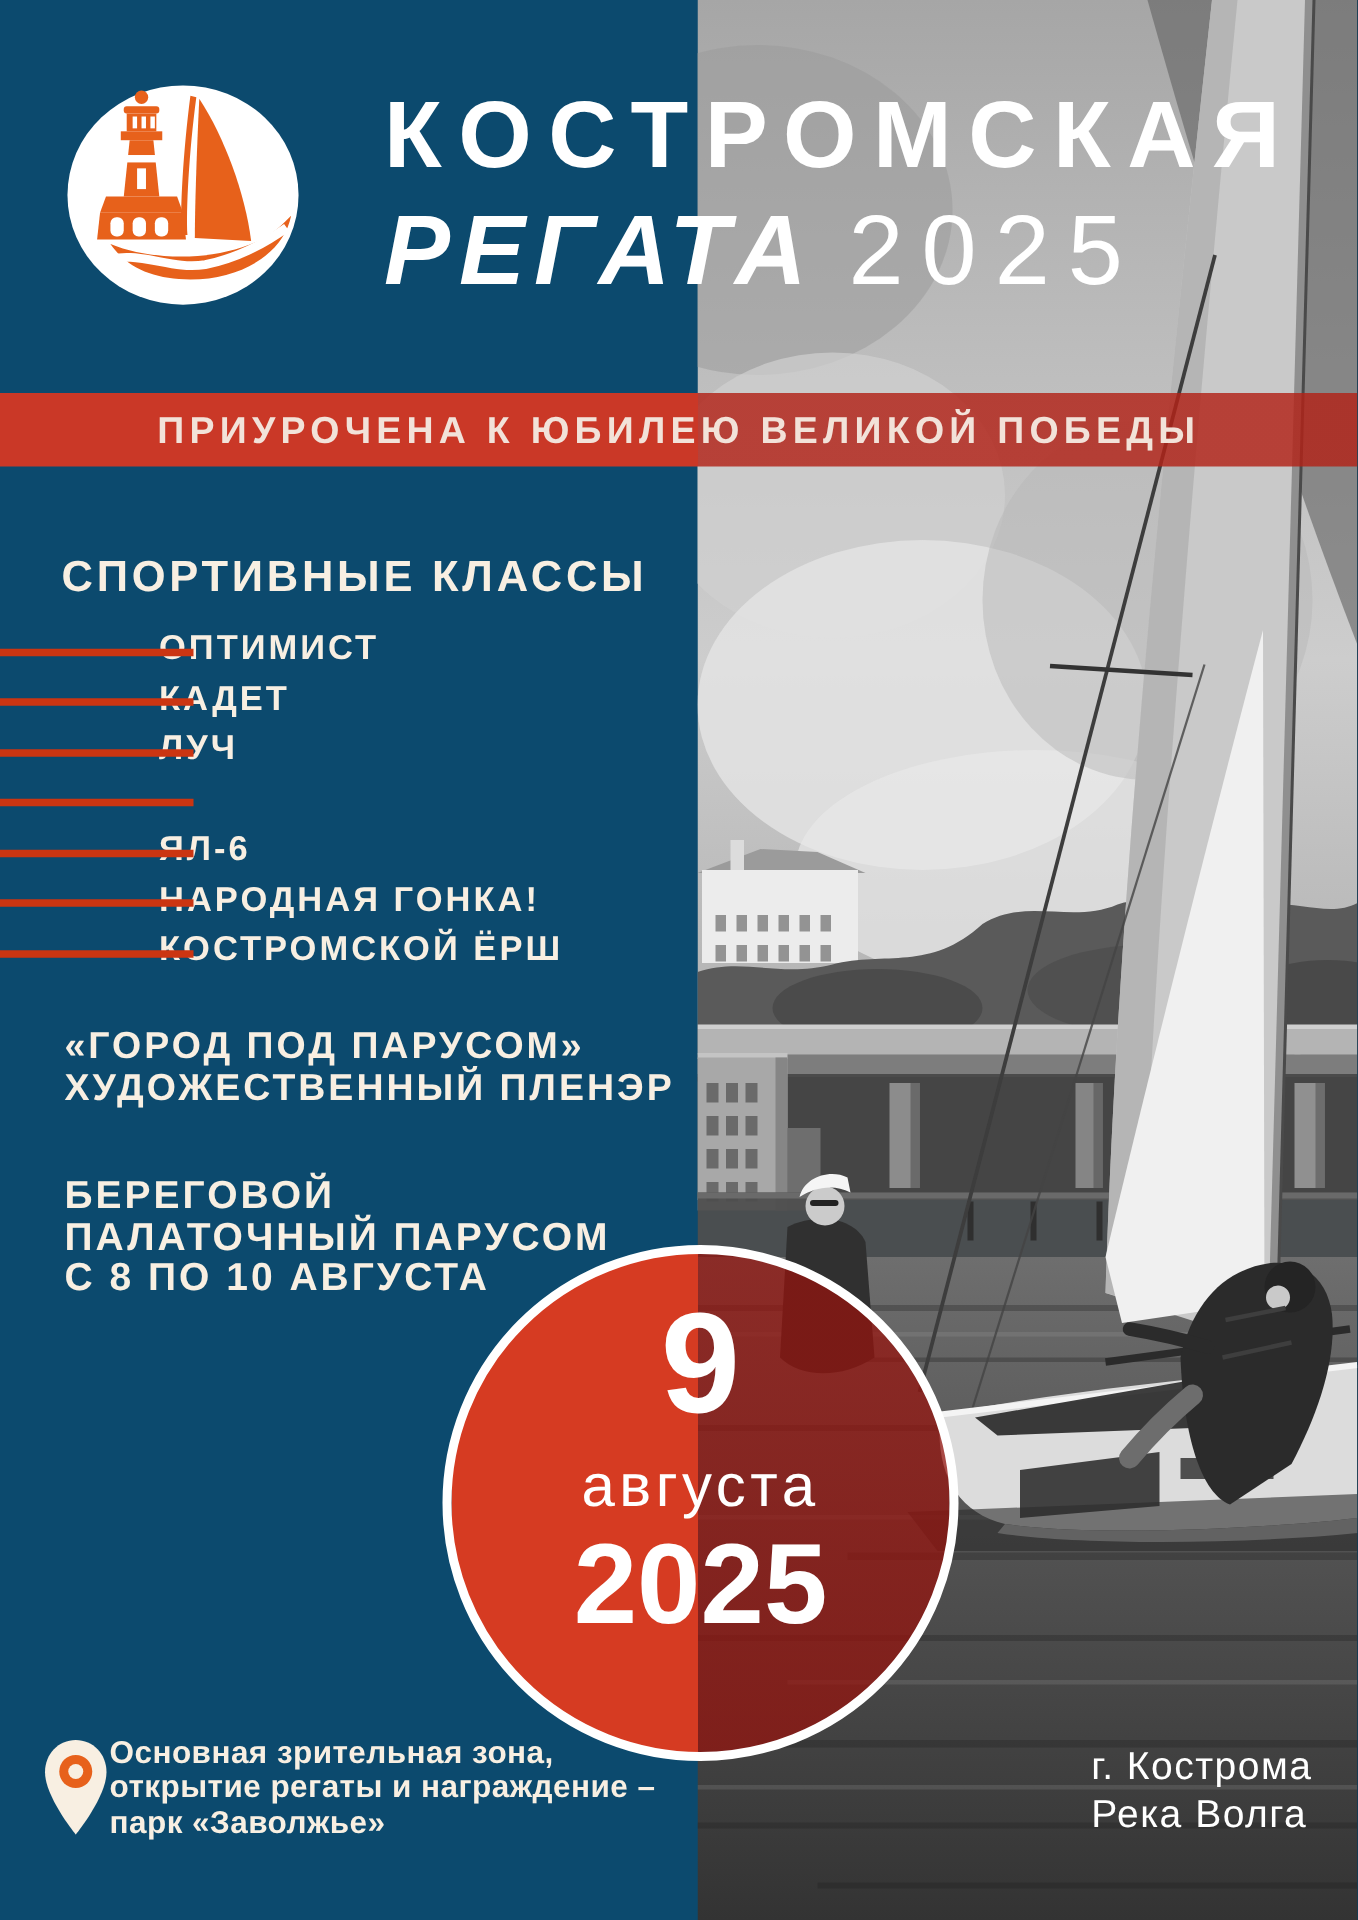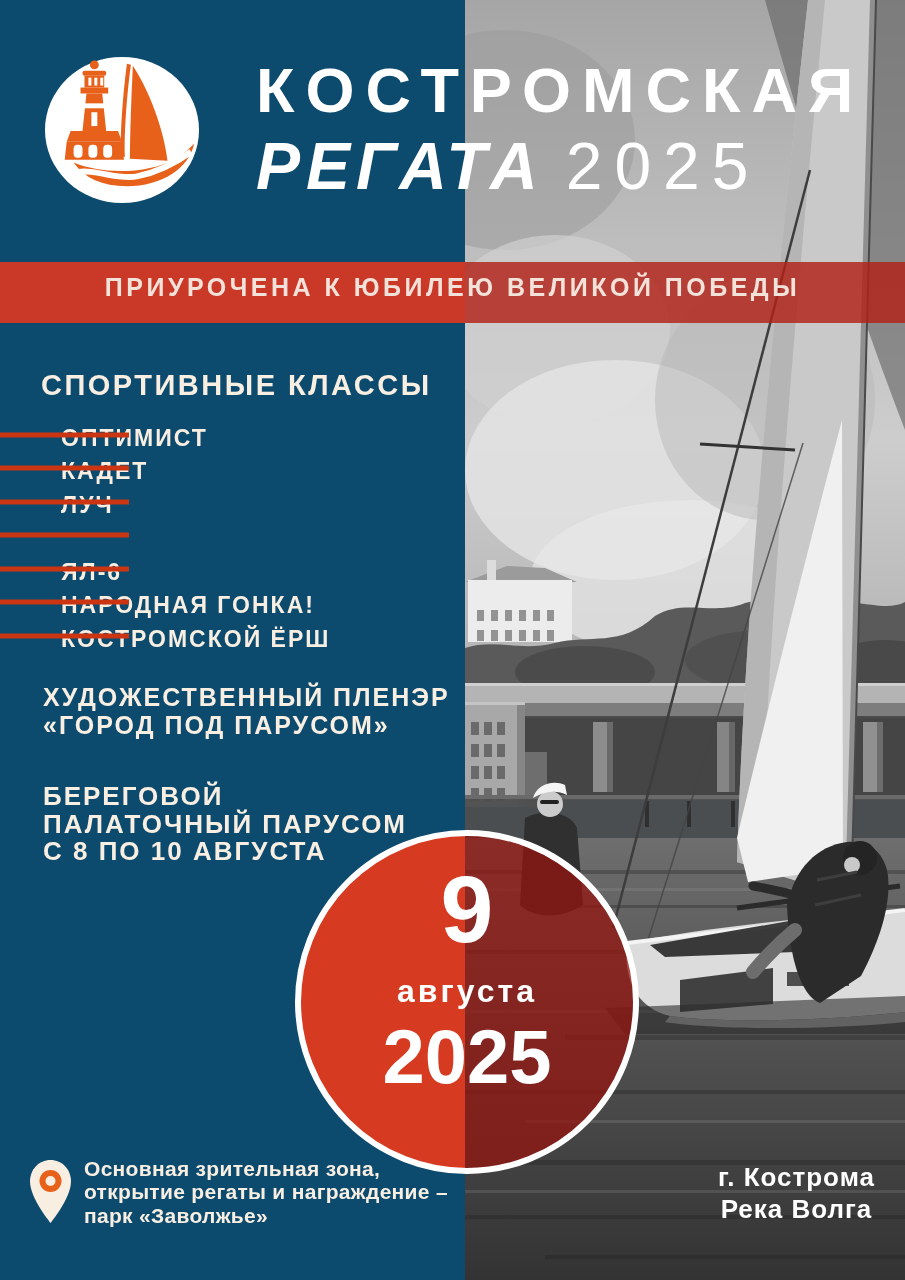--- a/index.html
+++ b/index.html
@@ -16,33 +16,33 @@
 
   
   .title { position:absolute; left:256px; top:52px; color:#fff; line-height:76px; white-space:nowrap; z-index:5; }
   .title-l1 { font-size:63px; font-weight:800; letter-spacing:11px; }
   .title-l2 { font-size:66px; }
   .title-l2 .t-bold { font-weight:800; letter-spacing:6px;font-style:italic; }
   .title-l2 .t-year { font-weight:400; letter-spacing:12px; margin-left:22px; }
 
   
   .banner {
-    position:absolute; left:0; top:262px; width:905px; height:61px; z-index:6;
+    position:absolute; left:0; top:262px; width:905px; height:49px; z-index:6;
     background:linear-gradient(90deg,#CA3827 0,#CA3827 465px,rgba(178,34,23,0.82) 465px,rgba(178,34,23,0.82) 100%);
     text-align:center; line-height:51px;
     color:#F2E2D9; font-size:25px; font-weight:600; letter-spacing:3.5px; white-space:nowrap;
   }
 
   
   .classes-heading {
     position:absolute; left:41px; top:369px; color:#F8EFE2;
     font-size:29px; font-weight:700; letter-spacing:2.5px; white-space:nowrap; z-index:5;
   }
   .classes-list { position:absolute; left:0; top:418px; width:465px; list-style:none; z-index:5; }
-  .classes-list li { position:relative; height:33.5px; display:flex; align-items:flex-end; padding-left:61px; }
+  .classes-list li { position:relative; height:33.5px; display:flex; align-items:flex-start; padding-left:106px; }
   .classes-list li .dash {
     position:absolute; left:0; top:50%; transform:translateY(-50%);
     width:129px; height:5px; background:#CB3512;
   }
   .classes-list li .label {
     color:#F8EFE2; font-size:23px; font-weight:700; letter-spacing:2px; white-space:nowrap;
   }
 
   
   .plein-air { position:absolute; left:43px; top:684px; color:#F8EFE2; font-size:25px; font-weight:800; letter-spacing:2px; line-height:27.5px; white-space:nowrap; z-index:5; }
@@ -50,34 +50,34 @@
 
   
   .date-badge {
     position:absolute; left:295px; top:830px; width:332px; height:332px;
     border:6px solid #FFFFFF; border-radius:50%;
     background:linear-gradient(90deg,#D63B22 0,#D63B22 49.4%,rgba(150,18,12,0.72) 49.4%,rgba(150,18,12,0.72) 100%);
     display:flex; flex-direction:column; align-items:center; z-index:8;
     color:#fff; text-align:center;
   }
   .badge-day   { margin-top:26px; font-size:95px; font-weight:800; line-height:95px; }
-  .badge-month { margin-top:13px; font-size:32px; font-weight:700; letter-spacing:3px; line-height:42px; }
+  .badge-month { margin-top:13px; font-size:40px; font-weight:400; letter-spacing:3px; line-height:42px; }
   .badge-year  { margin-top:5px;  font-size:76px; font-weight:800; line-height:80px; }
 
   
   .venue-pin { position:absolute; left:29px; top:1159px; width:43px; height:65px; z-index:5; }
   .venue-text {
-    position:absolute; left:84px; top:1157px; color:#F8EFE2;
+    position:absolute; left:73px; top:1157px; color:#F8EFE2;
     font-size:21px; font-weight:700; letter-spacing:0.3px; line-height:23.3px; white-space:nowrap; z-index:5;
   }
 
   
   .location-text {
-    position:absolute; right:30px; top:1162px; text-align:center;
-    color:#FFFFFF; font-size:26px; font-weight:700; letter-spacing:1px; line-height:31.5px; white-space:nowrap; z-index:7;
+    position:absolute; right:30px; top:1162px; text-align:left;
+    color:#FFFFFF; font-size:26px; font-weight:400; letter-spacing:1px; line-height:31.5px; white-space:nowrap; z-index:7;
   }
 </style>
 </head>
 <body>
 
 <div class="poster">
 
   <div class="photo-panel">
     <svg width="440" height="1280" viewBox="0 0 440 1280" xmlns="http://www.w3.org/2000/svg">
       <defs>
@@ -300,22 +300,22 @@
         <span class="dash"></span>
         <span class="label">НАРОДНАЯ ГОНКА!</span>
       </li>
     <li>
         <span class="dash"></span>
         <span class="label">КОСТРОМСКОЙ ЁРШ</span>
       </li>
   </ul>
 
   <div class="plein-air">
+    <div>«ГОРОД ПОД ПАРУСОМ»</div>
     <div>ХУДОЖЕСТВЕННЫЙ ПЛЕНЭР</div>
-    <div>«ГОРОД ПОД ПАРУСОМ»</div>
   </div>
 
   <div class="camp">
     <div>БЕРЕГОВОЙ</div>
     <div>ПАЛАТОЧНЫЙ ПАРУСОМ</div>
     <div>С 8 ПО 10 АВГУСТА</div>
   </div>
 
   <div class="date-badge">
     <div class="badge-day">9</div>

